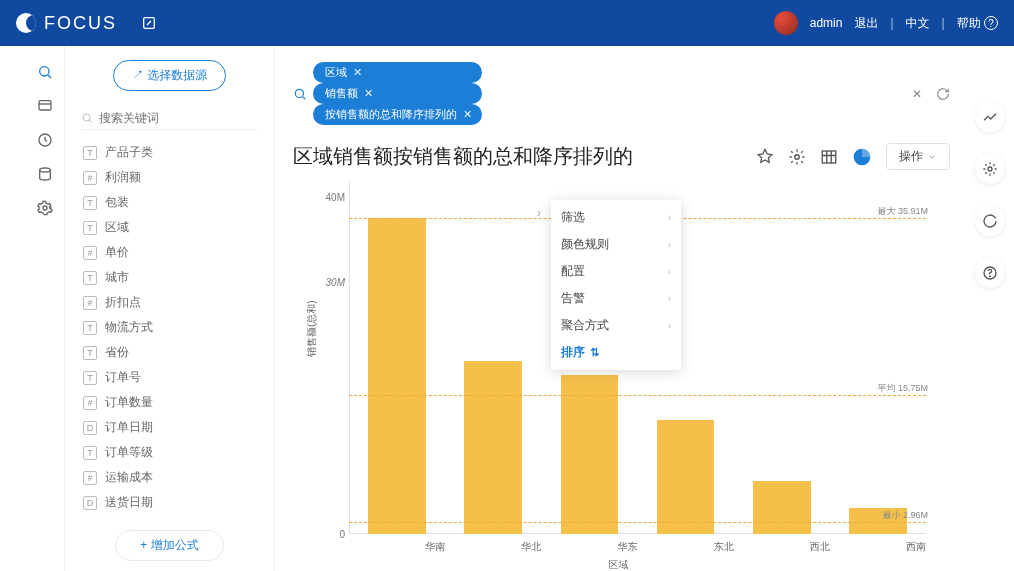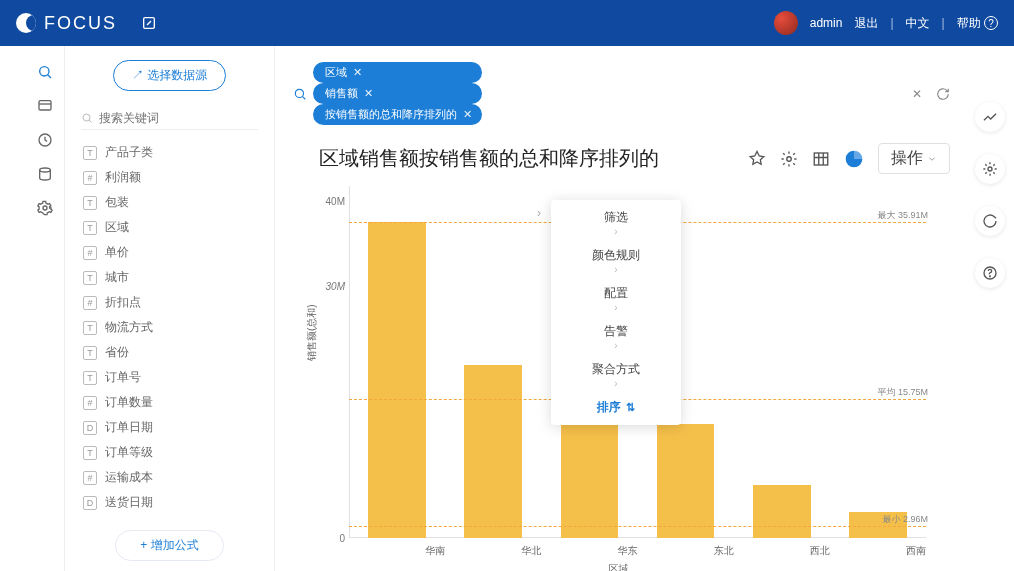--- a/index.html
+++ b/index.html
@@ -34,46 +34,46 @@
   .main { flex: 1; display: flex; }
   .content { flex: 1; padding: 0 0 0 18px; position: relative; }
   .querybar { display: flex; align-items: center; gap: 6px; padding: 16px 16px 0 0; }
   .qsearch { color: #1c7ed6; }
   .pill { background: #1c7ed6; color: #fff; border-radius: 12px; padding: 3px 10px 3px 12px; font-size: 11px; display: flex; align-items: center; gap: 6px; cursor: pointer; }
   .pill .x { font-size: 11px; opacity:.9; }
   .q-right { margin-left: auto; display: flex; gap: 14px; align-items: center; color: #888; }
   .q-right span { cursor: pointer; }
 
   .title-row { display: flex; align-items: center; padding: 18px 16px 8px 0; }
-  .title { font-size: 20px; color: #222; margin-left: 26px; }
+  .title { font-size: 20px; color: #222; }
   .title-actions { margin-left: auto; display: flex; align-items: center; gap: 14px; color: #555; }
   .title-actions .ico { cursor: pointer; }
   .pie-ico { color: #1c7ed6; }
-  .ops-btn { border: 1px solid #e0e0e0; border-radius: 4px; padding: 4px 12px; font-size: 16px; display: flex; align-items: center; gap: 4px; cursor: pointer; color: #444; }
+  .ops-btn { border: 1px solid #e0e0e0; border-radius: 4px; padding: 4px 12px; font-size: 12px; display: flex; align-items: center; gap: 4px; cursor: pointer; color: #444; }
 
   .chart-area { position: relative; margin: 4px 40px 0 18px; height: 390px; }
   .ylab { position: absolute; font-size: 10px; color: #777; right: calc(100% - 34px); transform: translateY(-50%); }
   .axis-y { position: absolute; left: 38px; top: 0; bottom: 38px; width: 1px; background: #e0e0e0; }
   .axis-x { position: absolute; left: 38px; right: 0; bottom: 38px; height: 1px; background: #e0e0e0; }
   .bars { position: absolute; left: 38px; right: 0; top: 0; bottom: 38px; display: flex; align-items: flex-end; }
   .bar-slot { flex: 1; display: flex; flex-direction: column; align-items: center; justify-content: flex-end; height: 100%; }
   .bar { width: 60%; background: #f5c04a; }
   .xlab { position: absolute; bottom: 18px; left: 38px; right: 0; display: flex; }
   .xlab div { flex: 1; text-align: right; font-size: 10px; color: #666; }
   .xlab-title { position: absolute; bottom: 0; left: 0; right: 0; text-align: center; font-size: 10px; color: #666; }
   .ylab-title { position: absolute; left: -6px; top: 50%; transform: rotate(-90deg) translateX(20px); transform-origin: left top; font-size: 10px; color: #666; white-space: nowrap; }
   .refline { position: absolute; left: 38px; right: 0; border-top: 1px dashed #f3a73e; }
   .refline .tag { position: absolute; right: -2px; top: -14px; font-size: 9px; color: #888; white-space: nowrap; }
 
   .toolcol { width: 48px; padding-top: 56px; display: flex; flex-direction: column; align-items: center; gap: 22px; color: #555; }
   .toolcol .tico { width: 30px; height: 30px; border-radius: 50%; box-shadow: 0 1px 4px rgba(0,0,0,.1); display: flex; align-items: center; justify-content: center; cursor: pointer; background: #fff; }
   
   .ctx-menu { position: absolute; left: 276px; top: 154px; width: 130px; background: #fff; box-shadow: 0 2px 14px rgba(0,0,0,.15); border-radius: 4px; padding: 4px 0; font-size: 12px; z-index: 10; }
   .ctx-handle { position: absolute; left: -14px; top: 6px; color: #aaa; font-size: 12px; }
-  .ctx-item { display: flex; align-items: center; justify-content: space-between; padding: 5px 10px; cursor: pointer; color: #444; flex-direction: column; }
+  .ctx-item { display: flex; align-items: center; justify-content: space-between; padding: 5px 10px; cursor: pointer; color: #444; }
   .ctx-item.active { color: #1c7ed6; font-weight: bold; }
   .ctx-item .arr { color: #bbb; font-size: 10px; }
   .sort-ico { color: #1c7ed6; font-size: 11px; margin-left: 2px; }
 
   svg { display: block; }
 </style>
 </head>
 <body>
 
 <div class="header">

